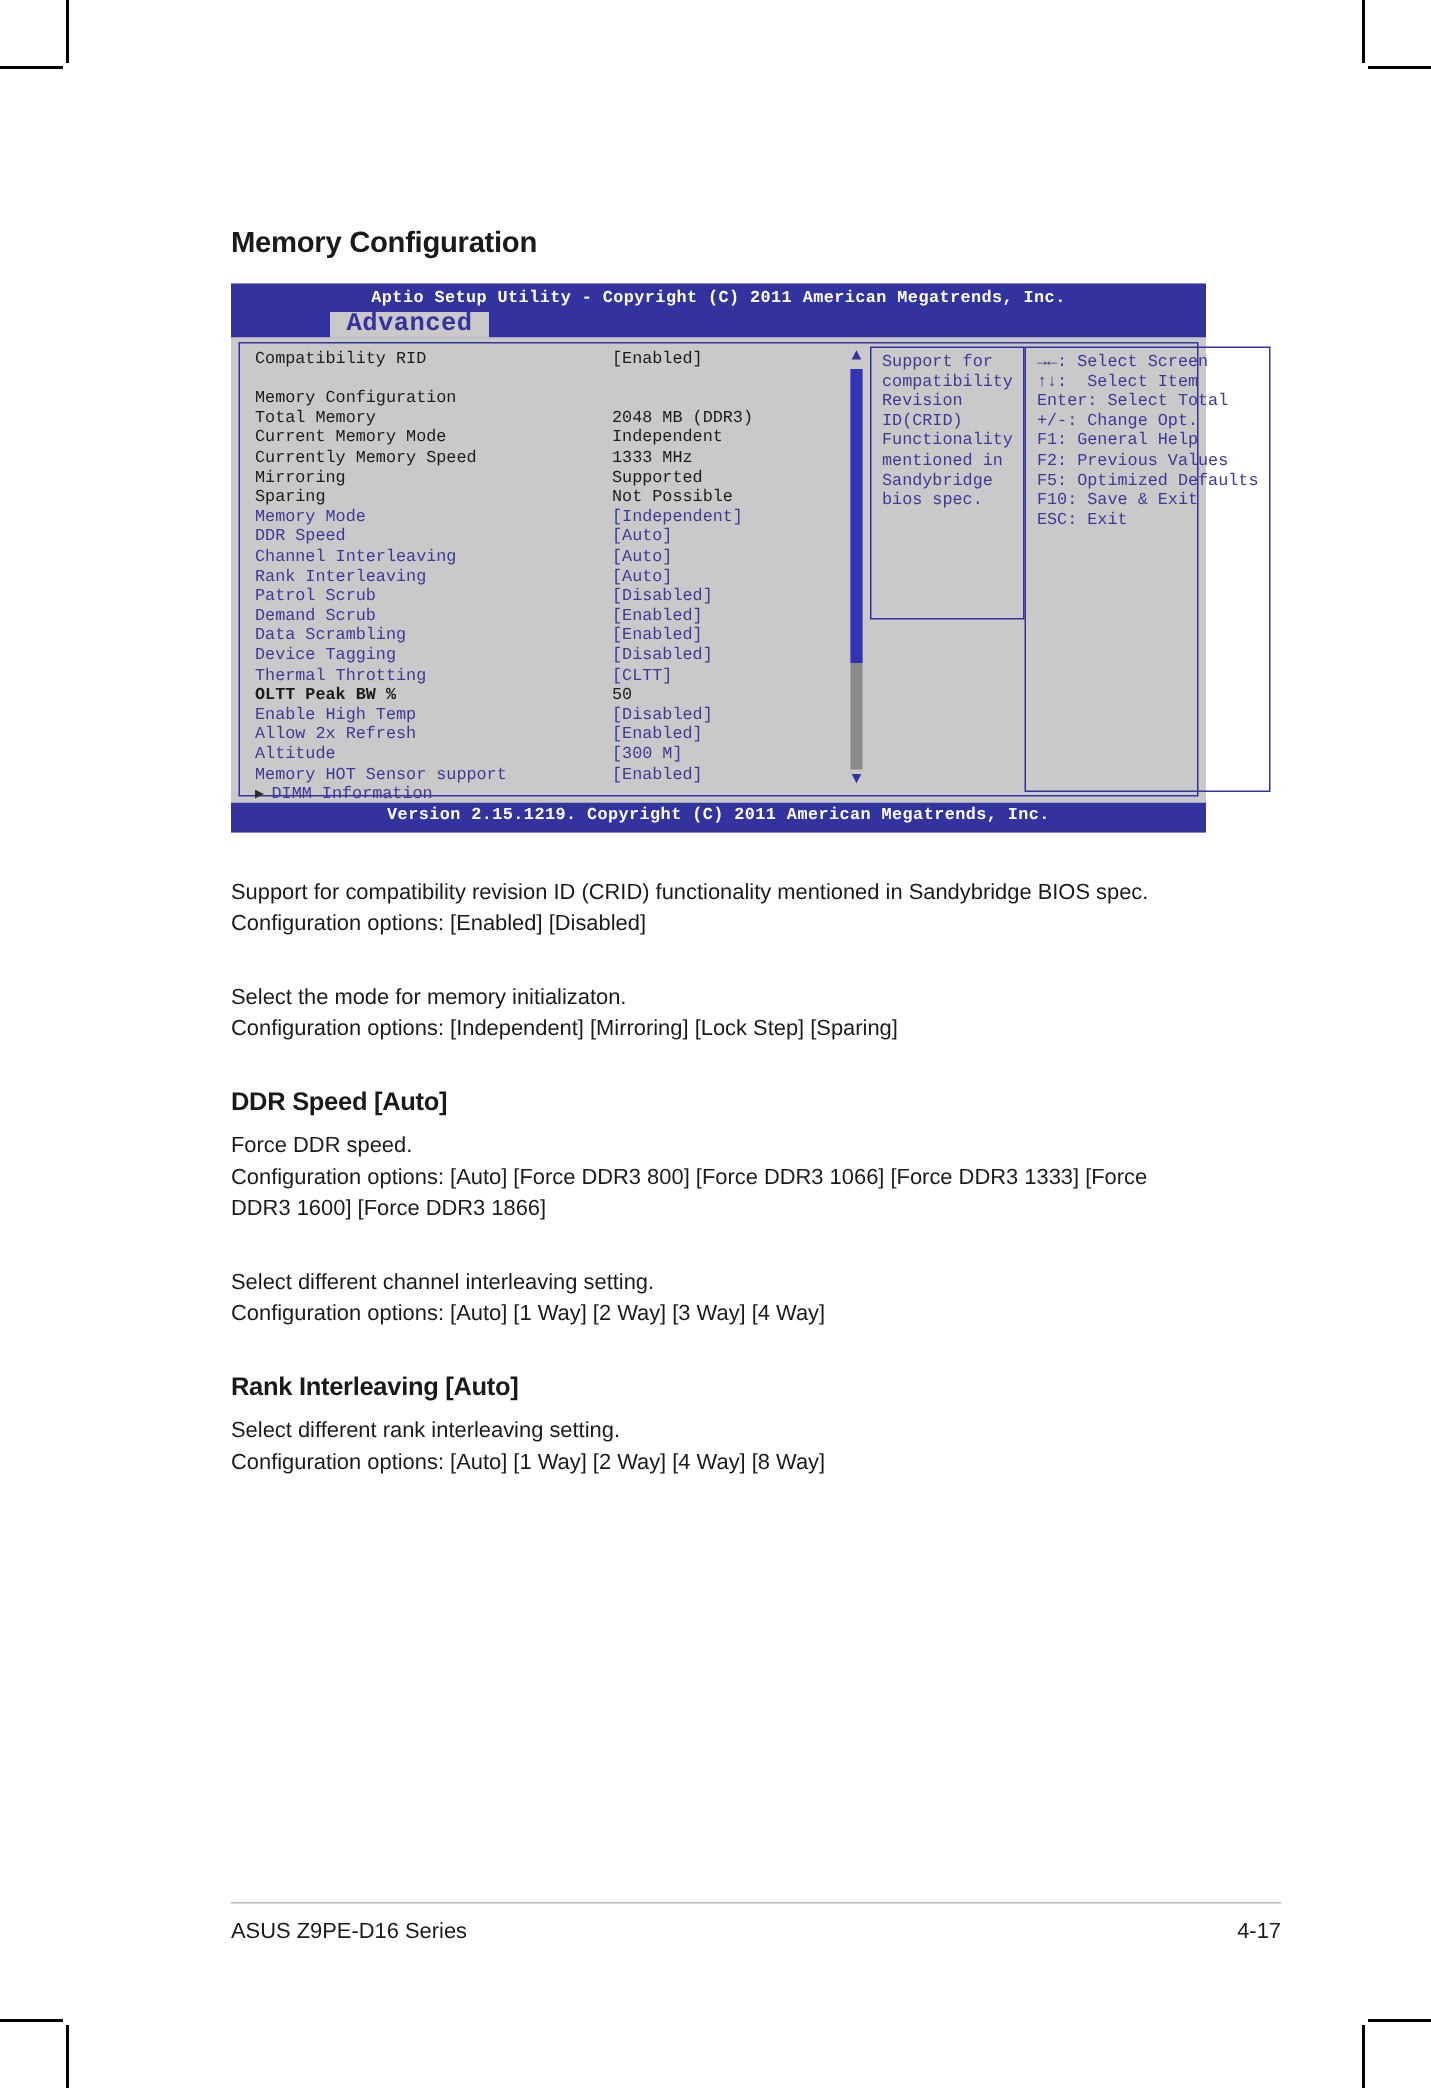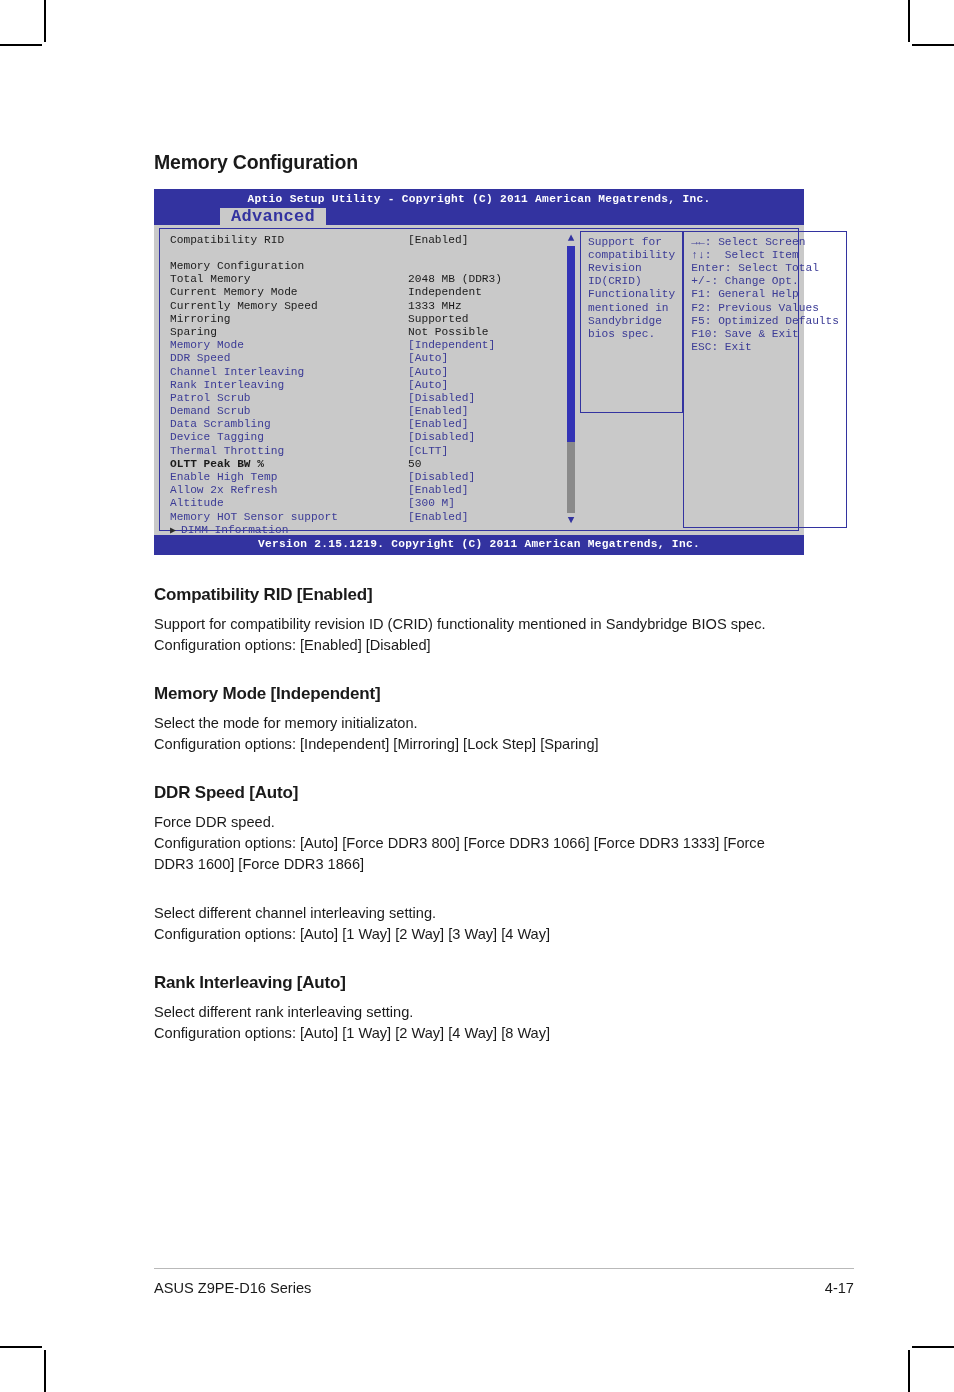--- a/index.html
+++ b/index.html
@@ -377,25 +377,23 @@
           <div class="help-box help-keys" id="key-legend"><div>→←: Select Screen</div><div>↑↓:  Select Item</div><div>Enter: Select Total</div><div>+/-: Change Opt.</div><div>F1: General Help</div><div>F2: Previous Values</div><div>F5: Optimized Defaults</div><div>F10: Save &amp; Exit</div><div>ESC: Exit</div></div>
         </div>
 
       </div>
     </div>
 
     <div class="bios-footer">Version 2.15.1219. Copyright (C) 2011 American Megatrends, Inc.</div>
   </div>
 
   <div class="doc" id="doc-body">
-      <h3>Compatibility RID [Enabled]</h3>
       <div class="para">
         <div>Support for compatibility revision ID (CRID) functionality mentioned in Sandybridge BIOS spec. Configuration options: [Enabled] [Disabled]</div>
       </div>
-      <h3>Memory Mode [Independent]</h3>
       <div class="para">
         <div>Select the mode for memory initializaton.</div>
         <div>Configuration options: [Independent] [Mirroring] [Lock Step] [Sparing]</div>
       </div>
       <h3>DDR Speed [Auto]</h3>
       <div class="para">
         <div>Force DDR speed.</div>
         <div>Configuration options: [Auto] [Force DDR3 800] [Force DDR3 1066] [Force DDR3 1333] [Force DDR3 1600] [Force DDR3 1866]</div>
       </div>
       <div class="para">

